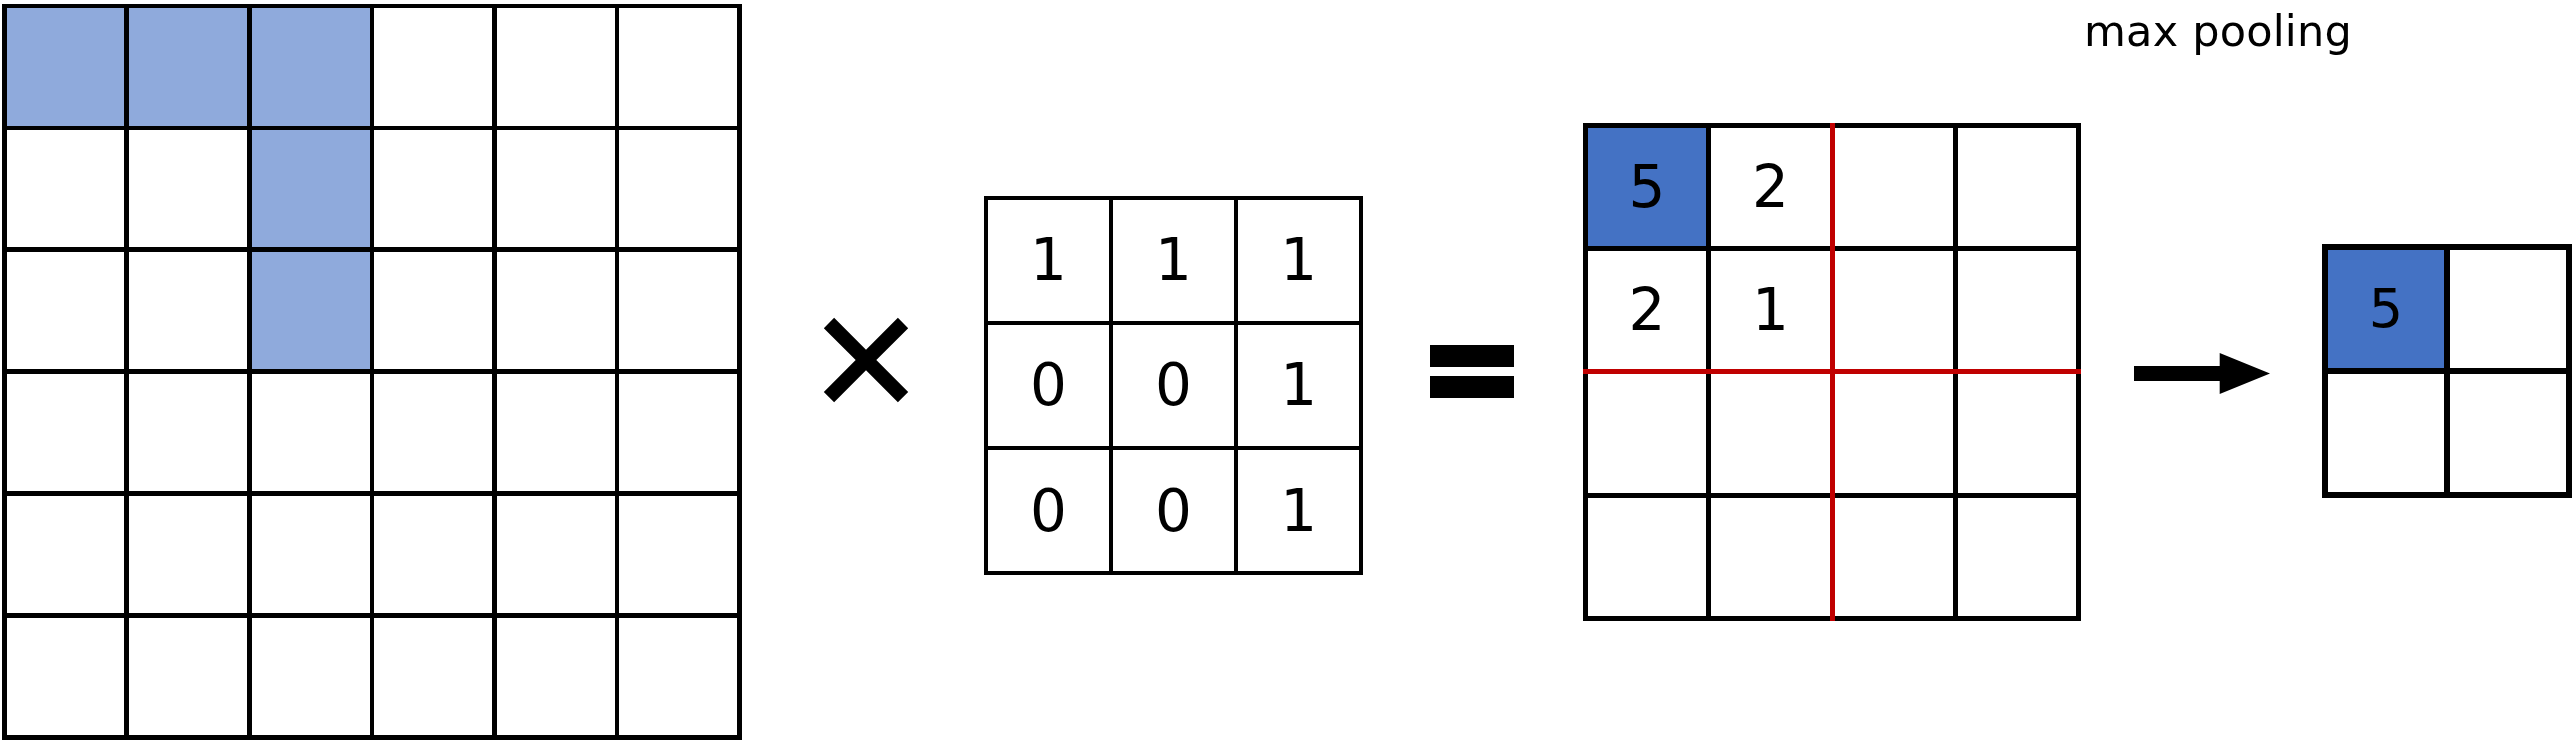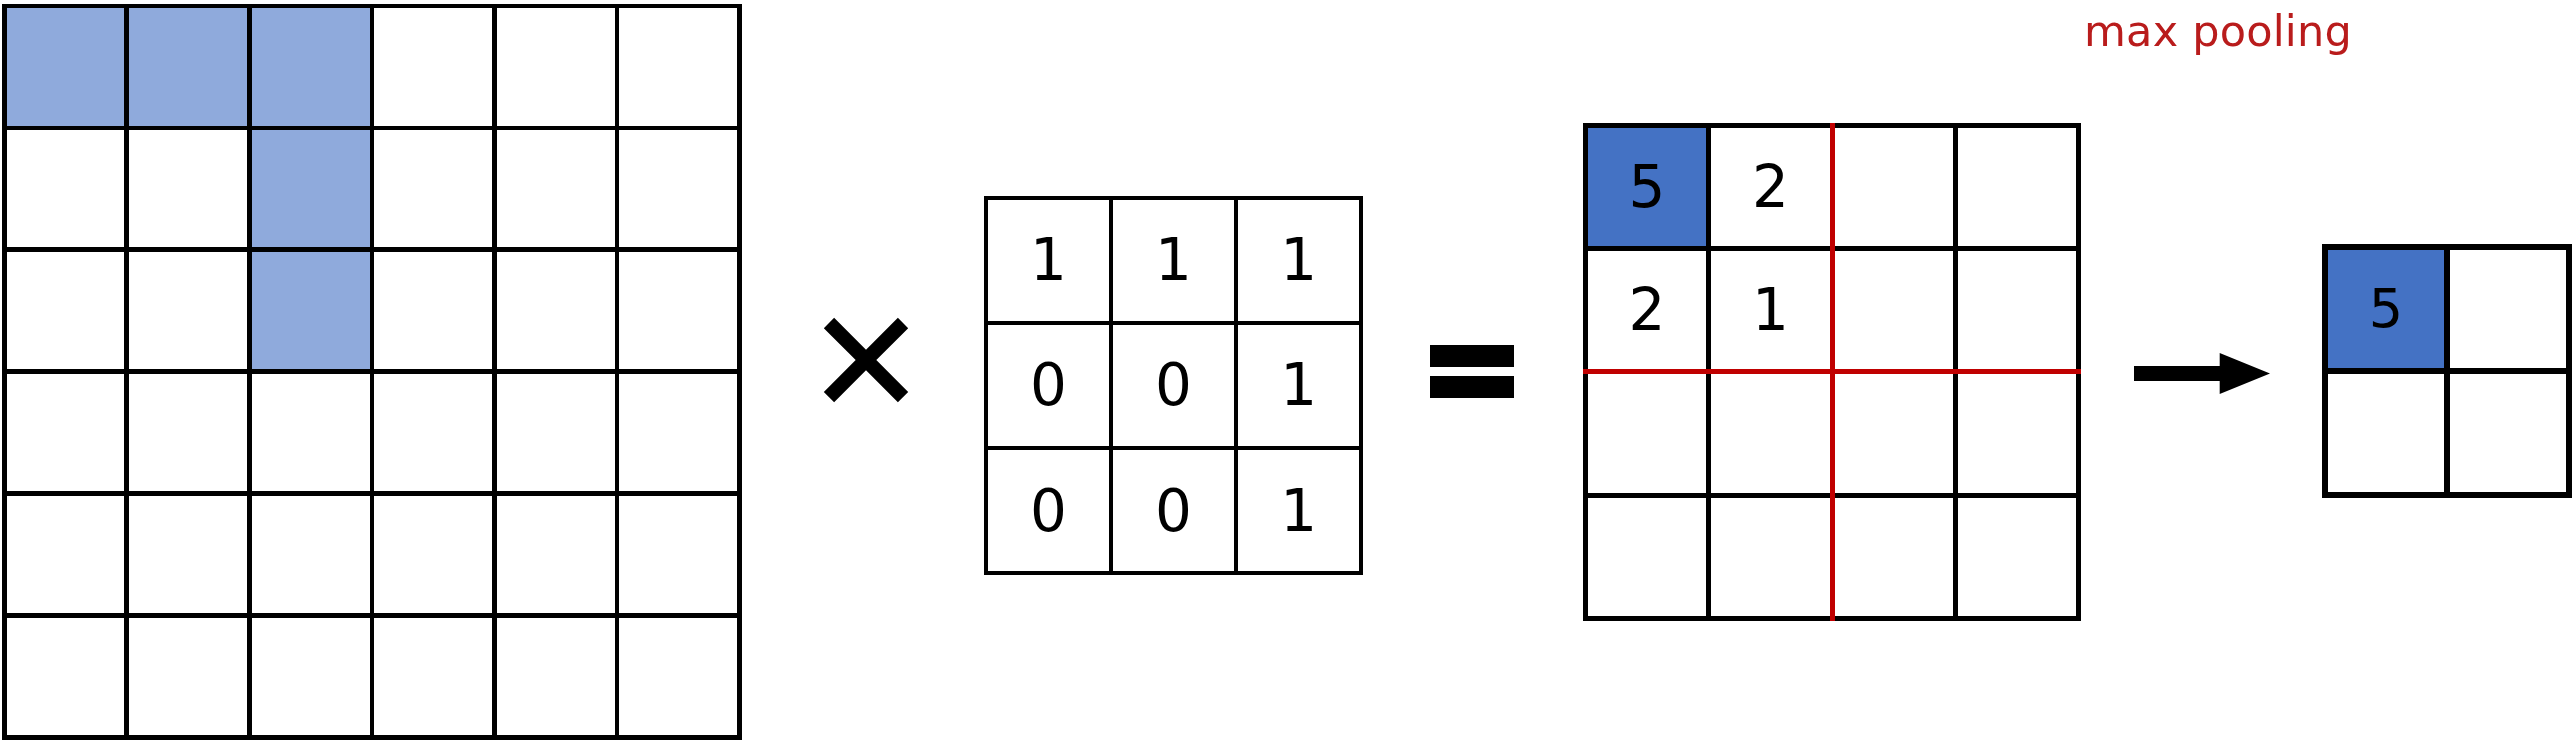--- a/index.html
+++ b/index.html
@@ -153,21 +153,21 @@
     height: 41px;
   }
 
   
   #max-pooling-label {
     position: absolute;
     left: 2084px;
     top: 5.6px;
     font-family: "DejaVu Sans", sans-serif;
     font-size: 43px;
-    color: #b91c1c;
+    color: #000000;
     white-space: nowrap;
     letter-spacing: 0.2px;
     text-align: right;
   }
 </style>
 </head>
 <body>
 
 <div id="stage">
 

